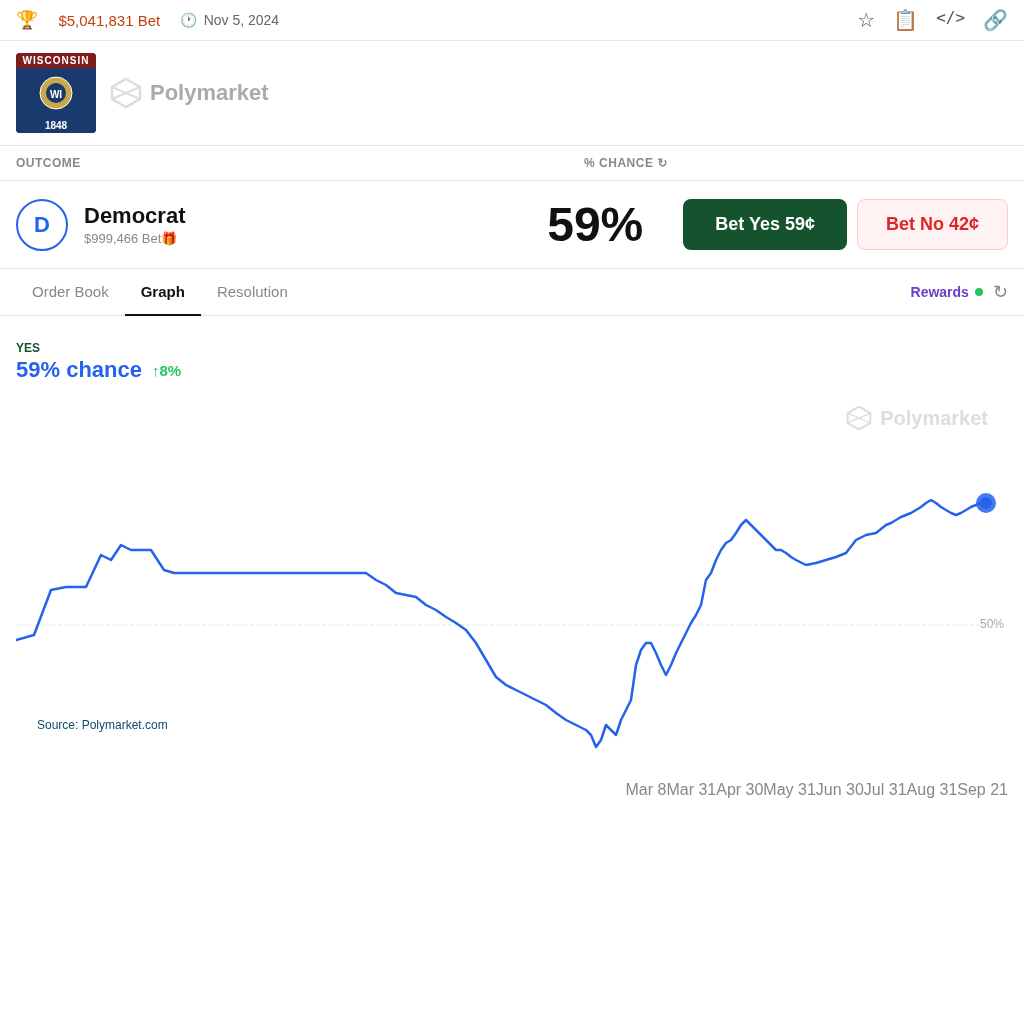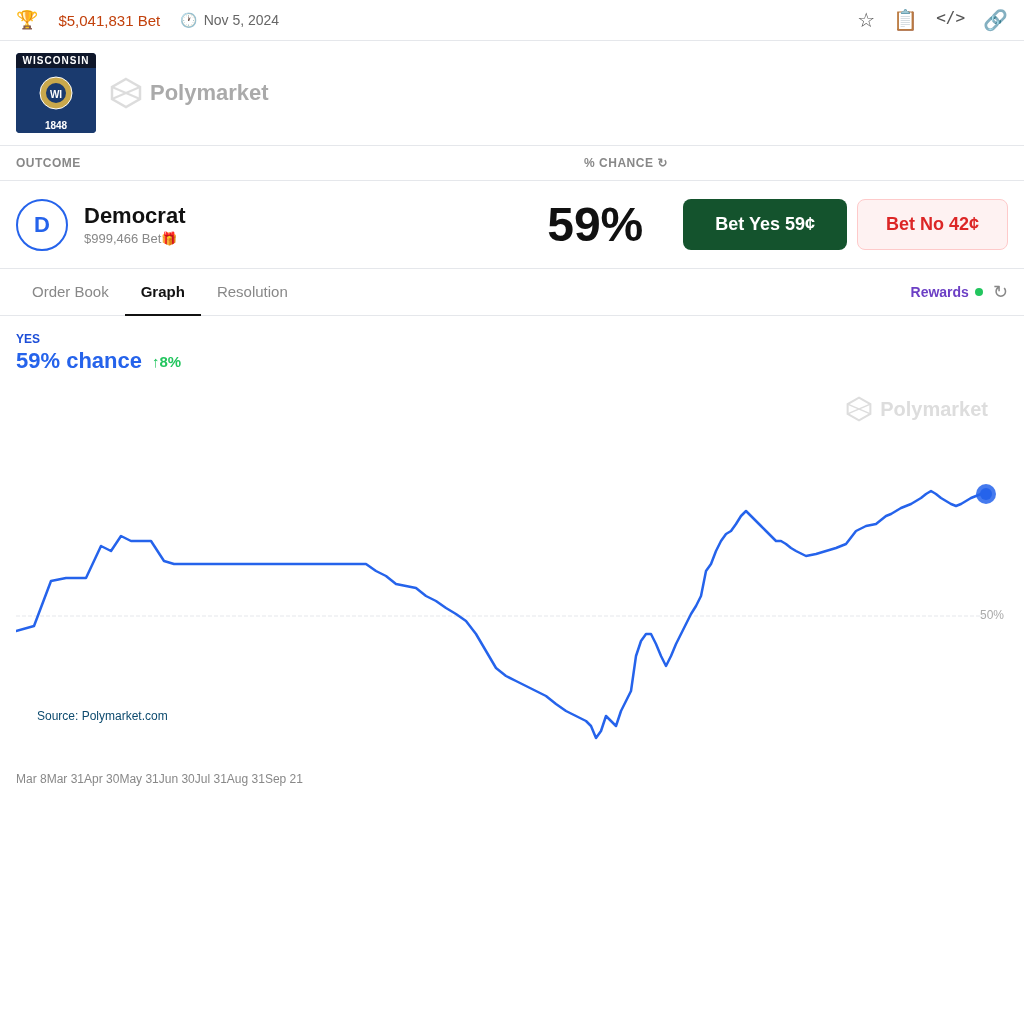--- a/index.html
+++ b/index.html
@@ -32,21 +32,21 @@
       font-size: 9px;
       font-weight: bold;
       border-radius: 4px;
       position: relative;
       overflow: hidden;
     }
     .flag-badge .state-name {
       font-size: 10px;
       font-weight: bold;
       letter-spacing: 1px;
-      background: #0f172a;
+      background: #7f1d1d;
       width: 100%;
       text-align: center;
       padding: 2px 0;
     }
     .flag-badge .flag-middle {
       width: 100%;
       height: 50px;
       background: #1a3a6e;
       display: flex;
       align-items: center;
@@ -207,22 +207,23 @@
     .rewards-dot { width: 8px; height: 8px; border-radius: 50%; background: #22c55e; display: inline-block; }
     .refresh-btn { font-size: 18px; color: #888; margin-left: 10px; cursor: pointer; }
 
     
     .chart-container {
       padding: 16px 16px 0;
     }
     .chart-yes-label {
       font-size: 12px;
       font-weight: 600;
-      color: #1d4ed8;
+      color: #14532d;
       margin-bottom: 2px;
+      margin-top: 9px;
     }
     .chart-pct-line {
       display: flex;
       align-items: center;
       gap: 10px;
       margin-bottom: 12px;
     }
     .chart-pct {
       font-size: 22px;
       font-weight: 700;
@@ -266,23 +267,23 @@
       border-radius: 4px;
     }
     .fifty-pct-label {
       position: absolute;
       right: 4px;
       font-size: 12px;
       color: #aaa;
     }
     .x-axis {
       display: flex;
-      justify-content: flex-start;
+      justify-content: flex-end;
       padding: 6px 0 0;
-      font-size: 12px;
+      font-size: 16px;
       color: #888;
     }
   </style>
 </head>
 <body>
 
 <div class="top-bar">
   <div class="bet-info">
     <span class="trophy-icon">🏆</span>
     <span class="bet-amount">$5,041,831 Bet</span>

